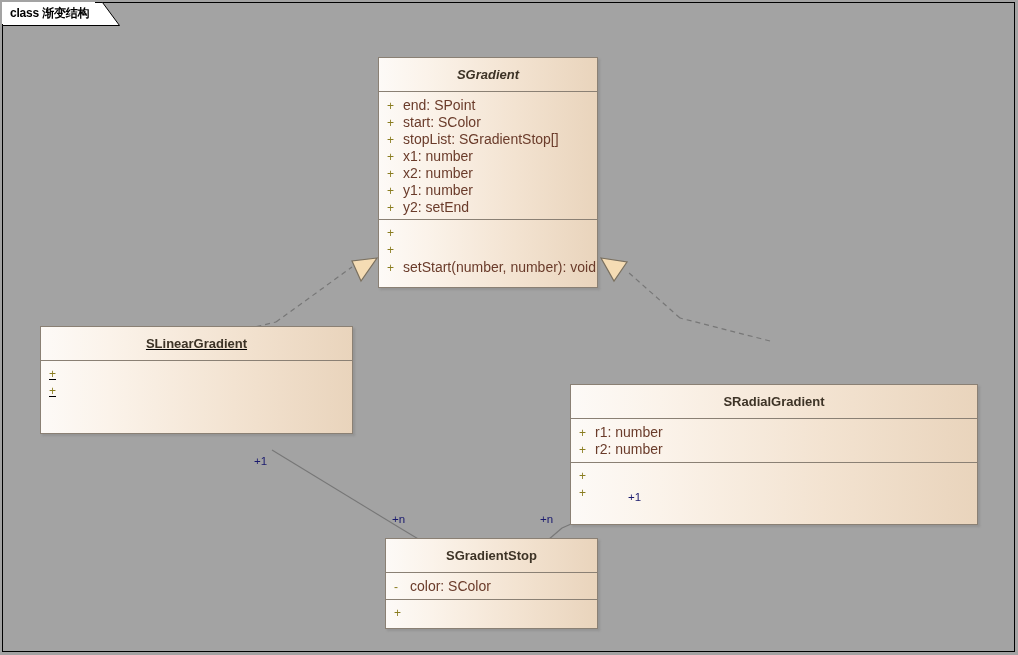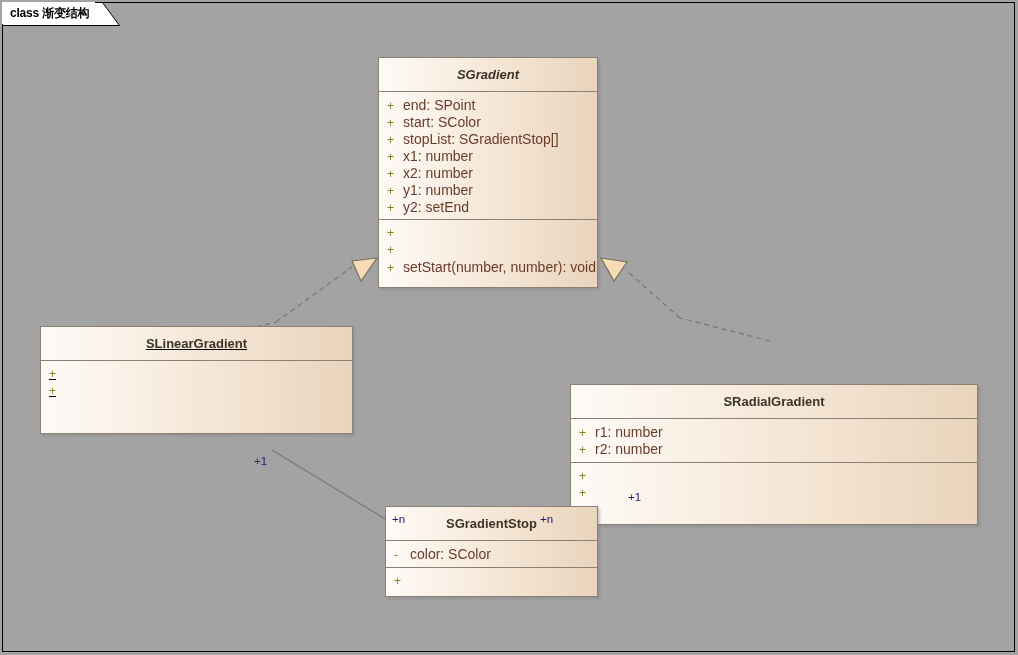--- a/index.html
+++ b/index.html
@@ -264,21 +264,21 @@
     <div class="uml-section last">
       <div class="uml-row">
         <span class="uml-vis">+</span>
       </div>
       <div class="uml-row">
         <span class="uml-vis">+</span>
       </div>
     </div>
   </div>
 
-  <div class="uml-class" id="box-sgradientstop" style="left:385px; top:506px; width:213px; height:91px;">
+  <div class="uml-class" id="box-sgradientstop" style="left:385px; top:538px; width:213px; height:91px;">
     <div class="uml-title">SGradientStop</div>
 
     <div class="uml-section" style="height:27px;">
       <div class="uml-row">
         <span class="uml-vis private">-</span>
         <span class="uml-label">color: SColor</span>
       </div>
     </div>
 
     <div class="uml-section last">

